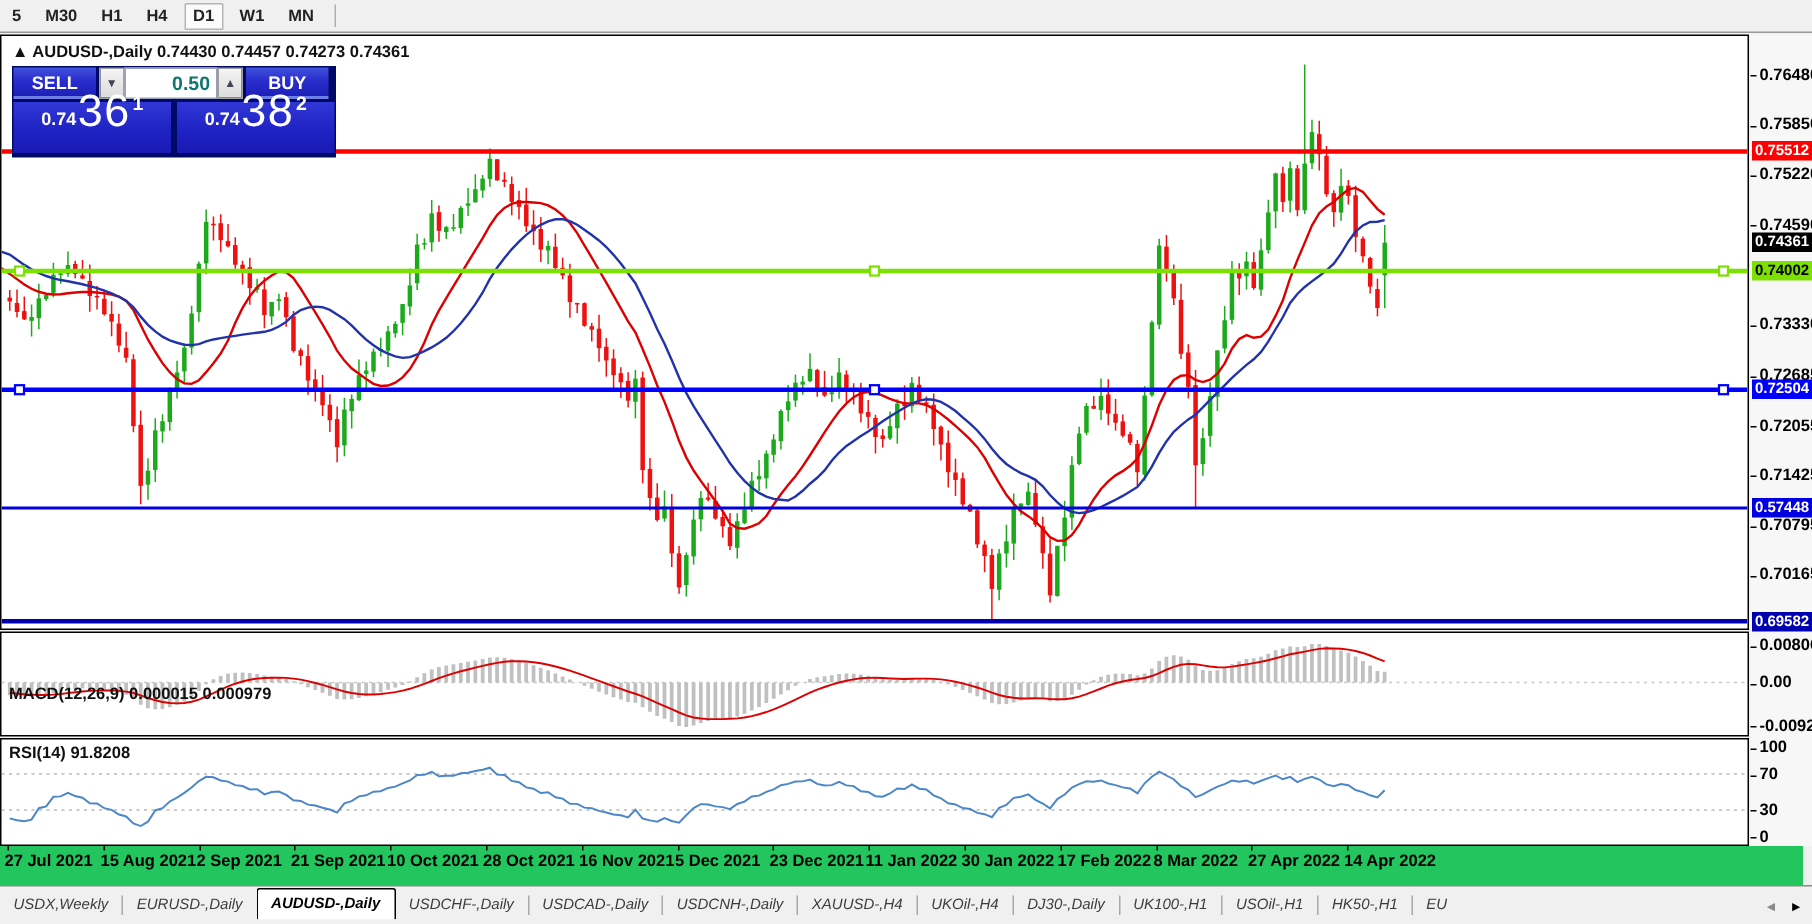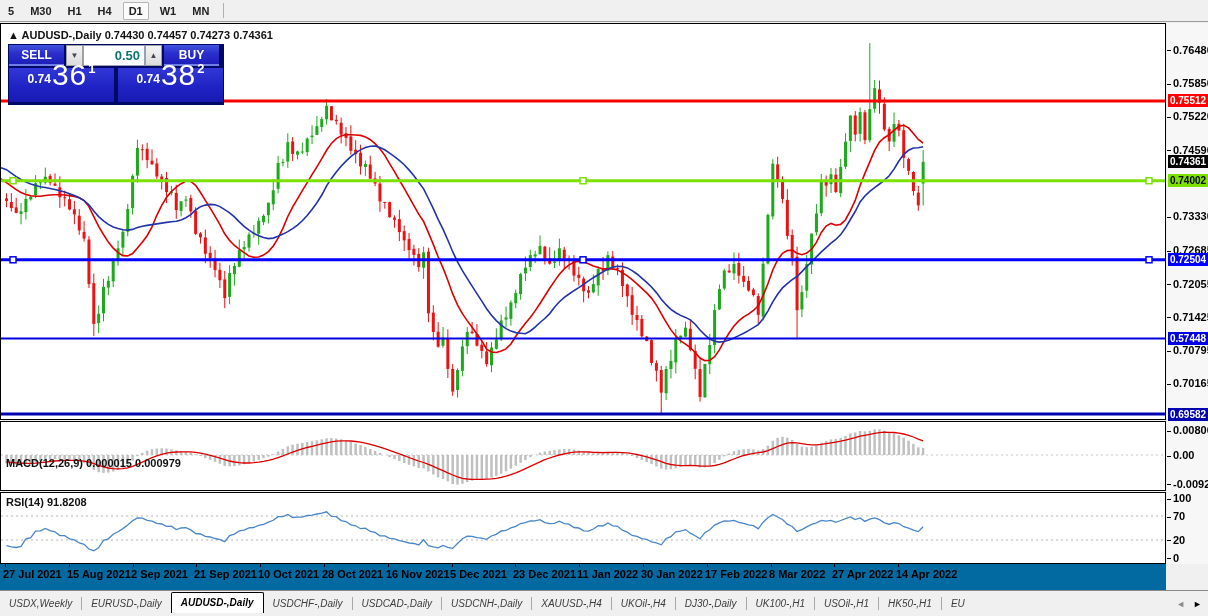--- a/index.html
+++ b/index.html
@@ -22,21 +22,21 @@
   #chart-title{left:8px;top:29px;z-index:30;}
   #macd-label{left:6px;top:425px;margin-top:32px;}
   #rsi-label{left:6px;top:496px;}
   
   #price-axis{position:absolute;left:1167px;top:23px;width:41px;height:541px;background:#f7f7f7;}
   .ax-lbl{position:absolute;left:6px;font-size:11px;font-weight:bold;color:#000;white-space:nowrap;}
   .ax-tick{position:absolute;left:0;width:4px;height:1px;background:#000;}
   .ax-badge{position:absolute;left:1px;width:40px;height:13px;font-size:10px;font-weight:bold;
             text-align:center;line-height:13px;white-space:nowrap;}
   
-  #date-axis{position:absolute;left:0;top:564px;width:1166px;height:26px;background:#0369a1;}
+  #date-axis{position:absolute;left:0;top:564px;width:1166px;height:26px;background:#22c55e;padding-left:36px;}
   .date-lbl{position:absolute;top:4px;font-size:11px;font-weight:bold;color:#000;white-space:nowrap;}
   .date-tick{position:absolute;top:0;width:1px;height:3px;background:#000;}
   
   #tabbar{position:absolute;left:0;top:590px;width:1208px;height:22px;background:#f0f0f0;
           border-top:1px solid #8a8a8a;display:flex;align-items:flex-end;overflow:hidden;}
   .tab{height:18px;line-height:18px;padding:0 9px;font-size:10px;color:#3c3c3c;
        white-space:nowrap;cursor:default;font-style:italic;}
   .tab.active{background:#fff;border:1px solid #000;border-bottom:none;height:20px;
               line-height:20px;font-weight:bold;color:#000;border-radius:2px 2px 0 0;}
   .tab-sep{width:1px;height:13px;background:#a8a8a8;margin:0 0 3px 0;}
@@ -752,21 +752,21 @@
       <div class="ax-lbl" style="top:401px">0.008061</div>
       <div class="ax-tick" style="top:433px;margin-top:0px;position:absolute;top:433px"></div>
       <div class="ax-lbl" style="top:426px">0.00</div>
       <div class="ax-tick" style="top:461px;margin-top:0px;position:absolute;top:461px"></div>
       <div class="ax-lbl" style="top:455px">-0.009286</div>
       <div class="ax-tick" style="top:476px"></div>
       <div class="ax-lbl" style="top:469px">100</div>
       <div class="ax-tick" style="top:494px"></div>
       <div class="ax-lbl" style="top:487px">70</div>
       <div class="ax-tick" style="top:517px"></div>
-      <div class="ax-lbl" style="top:511px">20</div>
+      <div class="ax-lbl" style="top:511px">30</div>
       <div class="ax-tick" style="top:535px"></div>
       <div class="ax-lbl" style="top:529px">0</div>
     </div>
   <div id="date-axis">
       <div class="date-tick" style="left:5px"></div>
       <div class="date-lbl" style="left:3px">27 Jul 2021</div>
       <div class="date-tick" style="left:69px"></div>
       <div class="date-lbl" style="left:67px">15 Aug 2021</div>
       <div class="date-tick" style="left:133px"></div>
       <div class="date-lbl" style="left:131px">2 Sep 2021</div>

